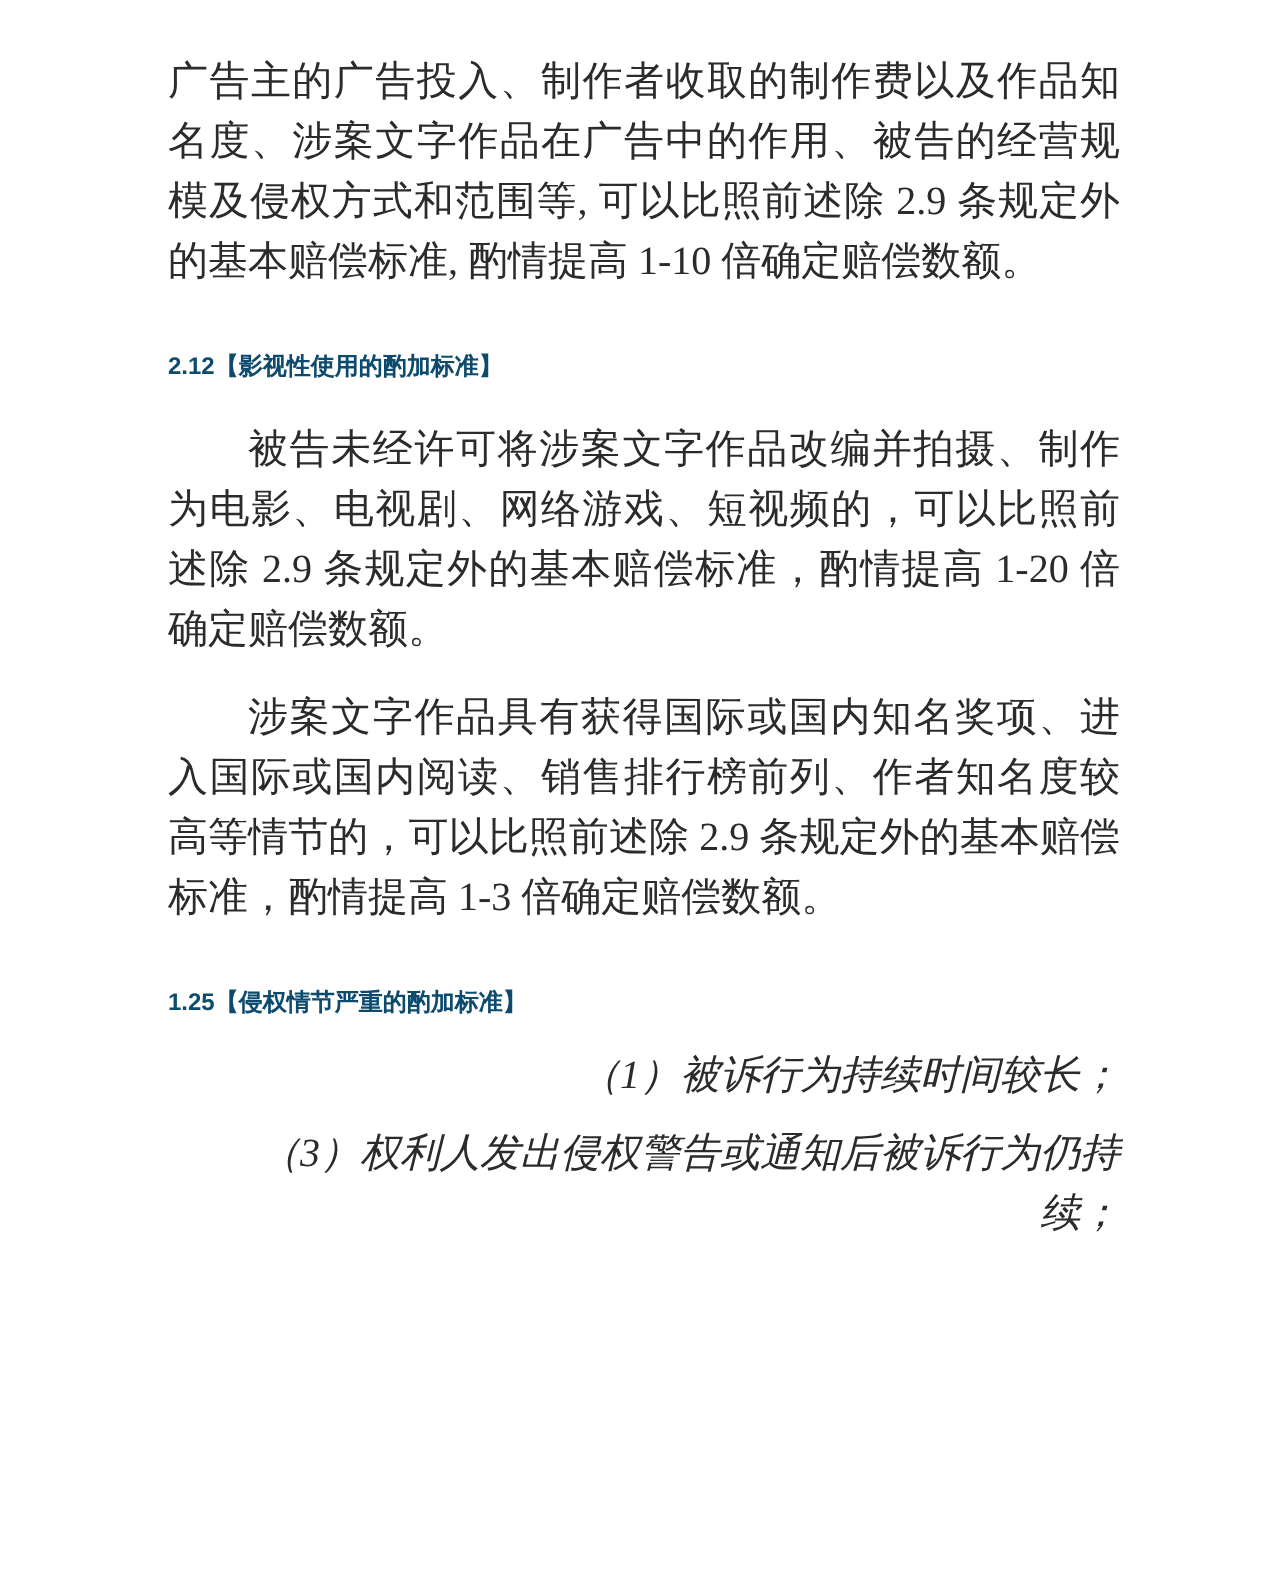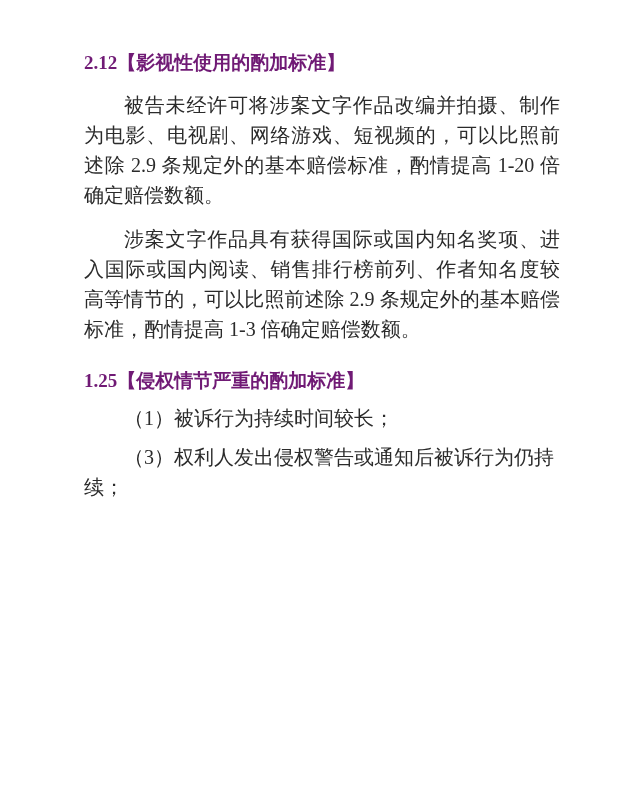--- a/index.html
+++ b/index.html
@@ -22,41 +22,43 @@
   }
   .para {
     margin: 0;
     text-align: justify;
   }
   .para.indent {
     text-indent: 2em;
     margin-top: 14px;
   }
   .heading {
-    font-family: Liberation Serif, serif;
+    font-family: Liberation Sans, sans-serif;
     font-weight: 700;
-    font-size: 19px;
+    font-size: 12px;
     line-height: 26px;
-    color: #701a75;
+    color: #0c4a6e;
     margin: 24px 0 0 0;
   }
   .list-item {
     margin: 9px 0 0 0;
     text-indent: 2em;
-    text-align: left;
+    text-align: right;
+    font-style: italic;
   }
   .para.indent + .list-item {
     margin-top: 12px;
   }
 </style>
 </head>
 <body>
 
 <div class="page">
 
+  <p class="para">广告主的广告投入、制作者收取的制作费以及作品知名度、涉案文字作品在广告中的作用、被告的经营规模及侵权方式和范围等, 可以比照前述除 2.9 条规定外的基本赔偿标准, 酌情提高 1-10 倍确定赔偿数额。</p>
 
   <h2 class="heading">2.12【影视性使用的酌加标准】</h2>
   <p class="para indent">被告未经许可将涉案文字作品改编并拍摄、制作为电影、电视剧、网络游戏、短视频的，可以比照前述除 2.9 条规定外的基本赔偿标准，酌情提高 1-20 倍确定赔偿数额。</p>
 
   <p class="para indent">涉案文字作品具有获得国际或国内知名奖项、进入国际或国内阅读、销售排行榜前列、作者知名度较高等情节的，可以比照前述除 2.9 条规定外的基本赔偿标准，酌情提高 1-3 倍确定赔偿数额。</p>
 
   <h2 class="heading">1.25【侵权情节严重的酌加标准】</h2>
 
   <p class="list-item">（1）被诉行为持续时间较长；</p>
   <p class="list-item">（3）权利人发出侵权警告或通知后被诉行为仍持续；</p>

